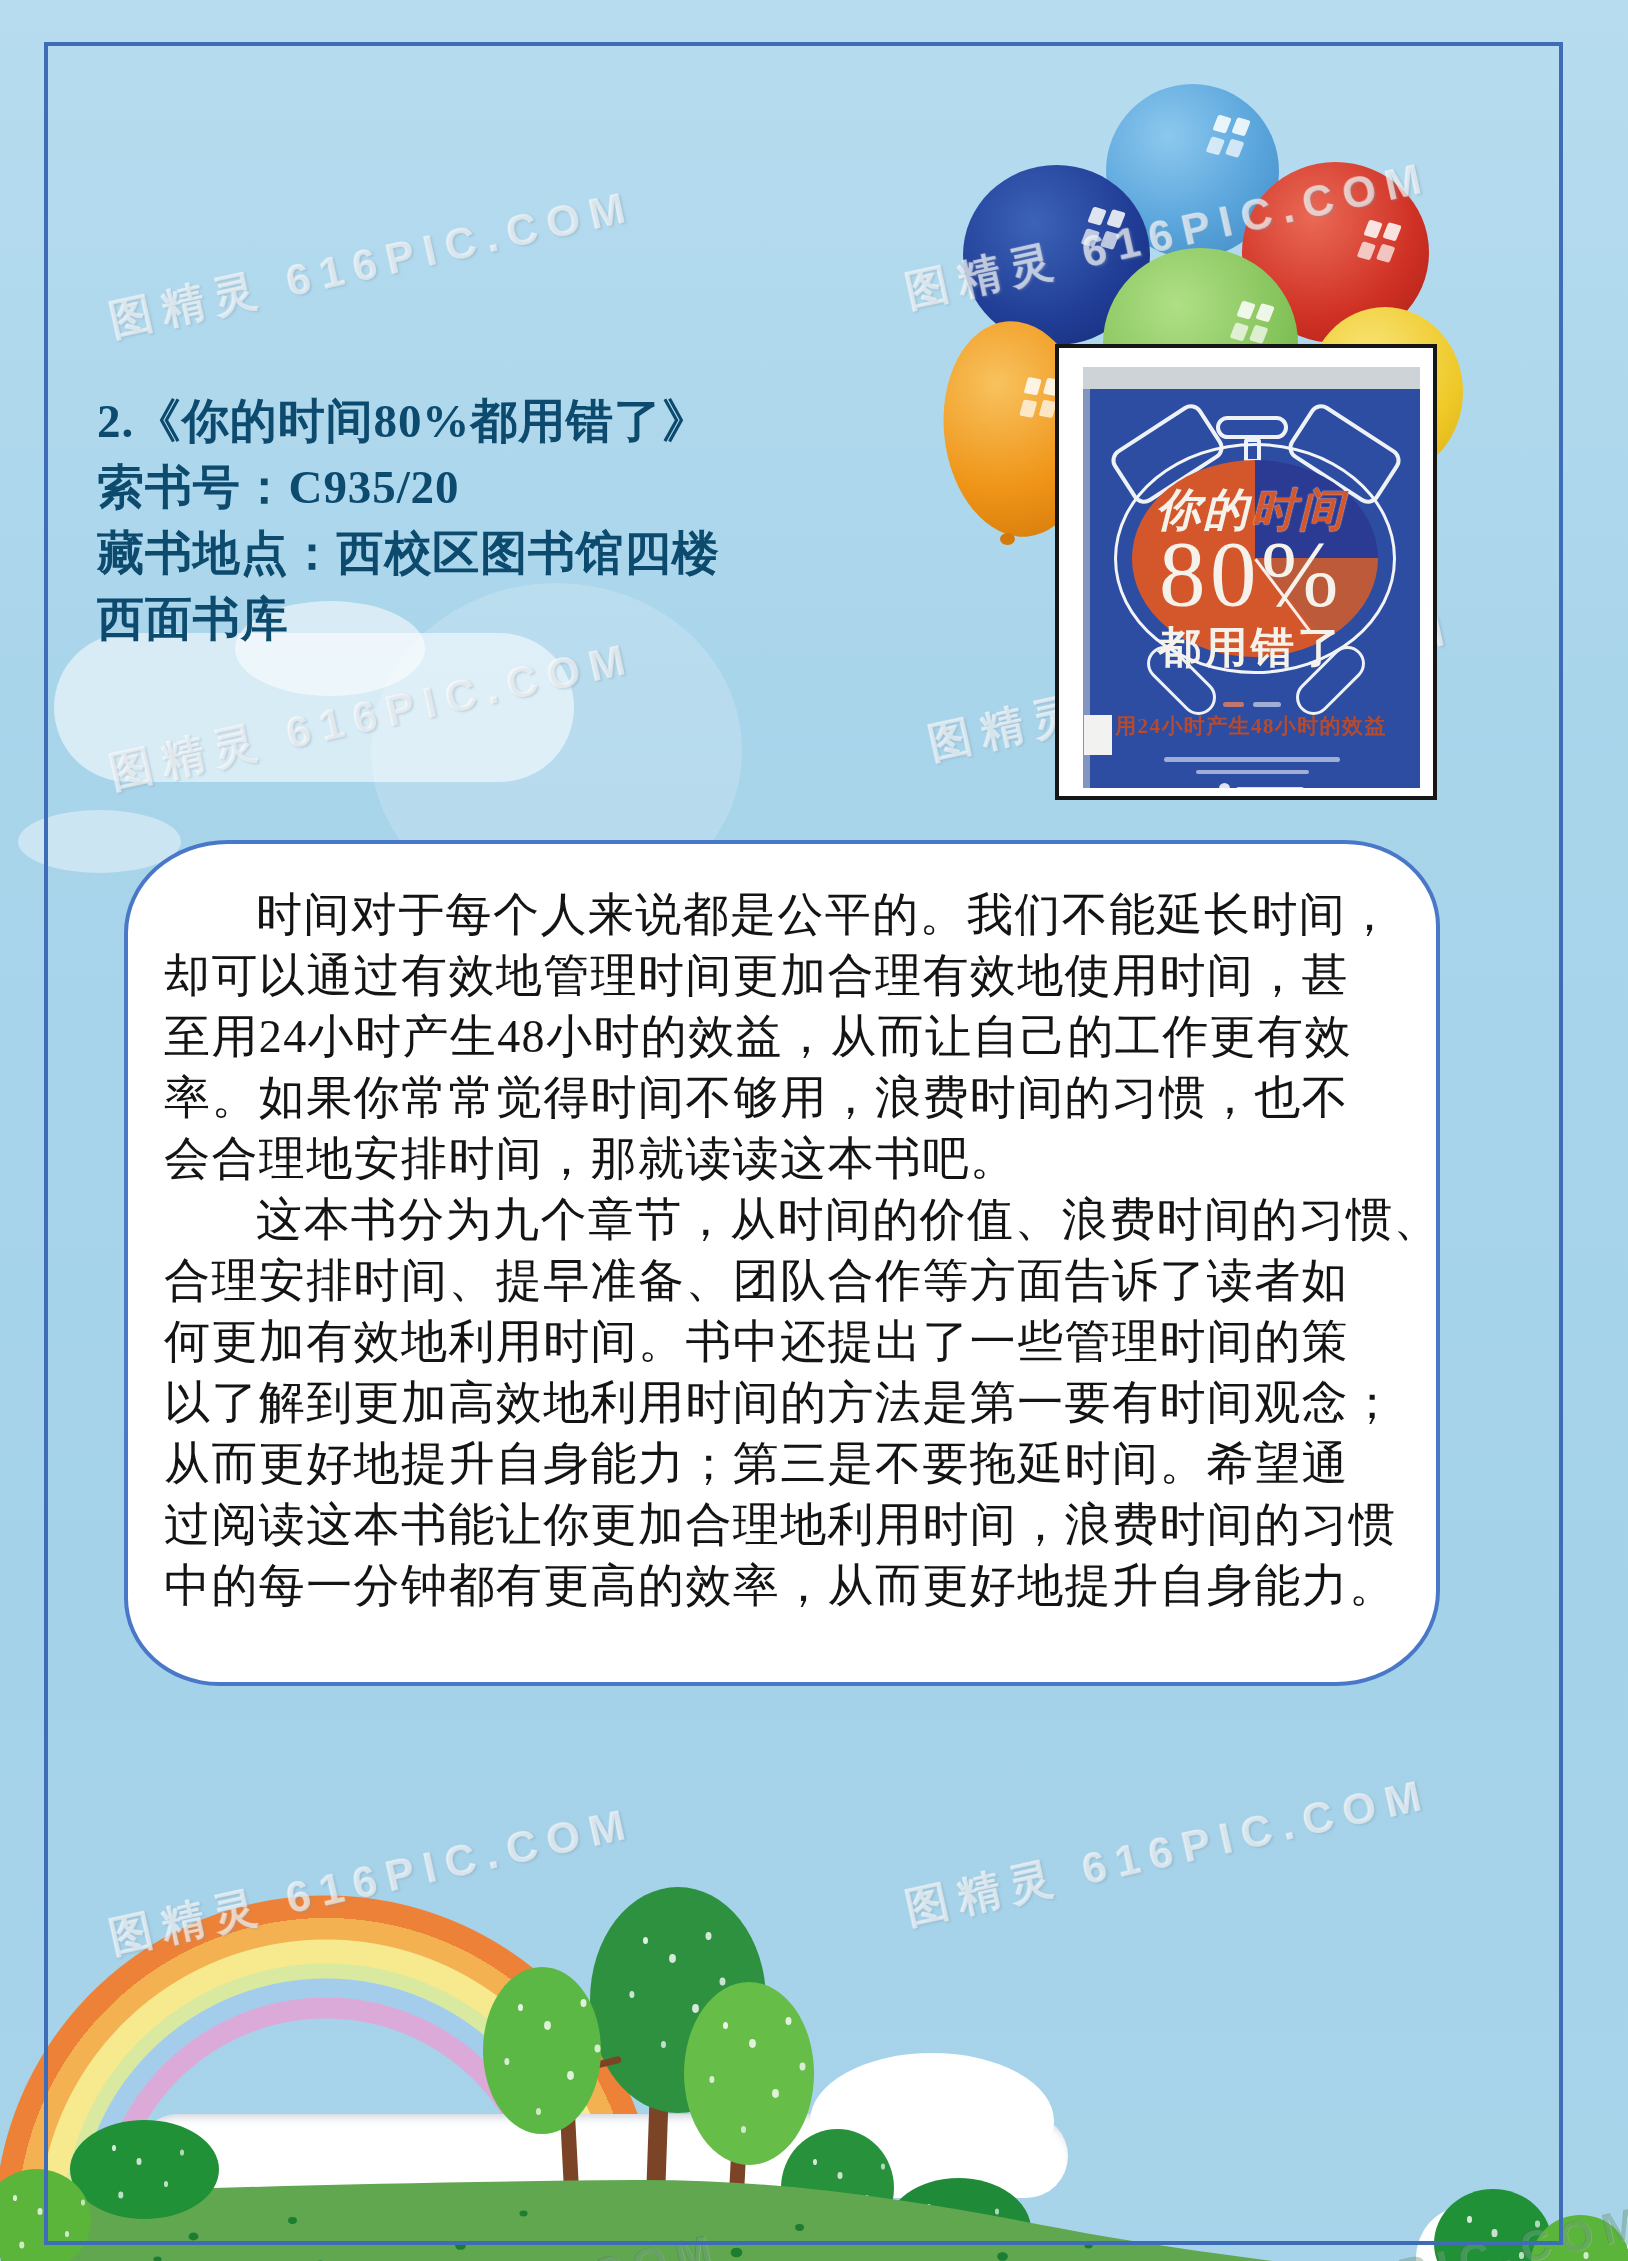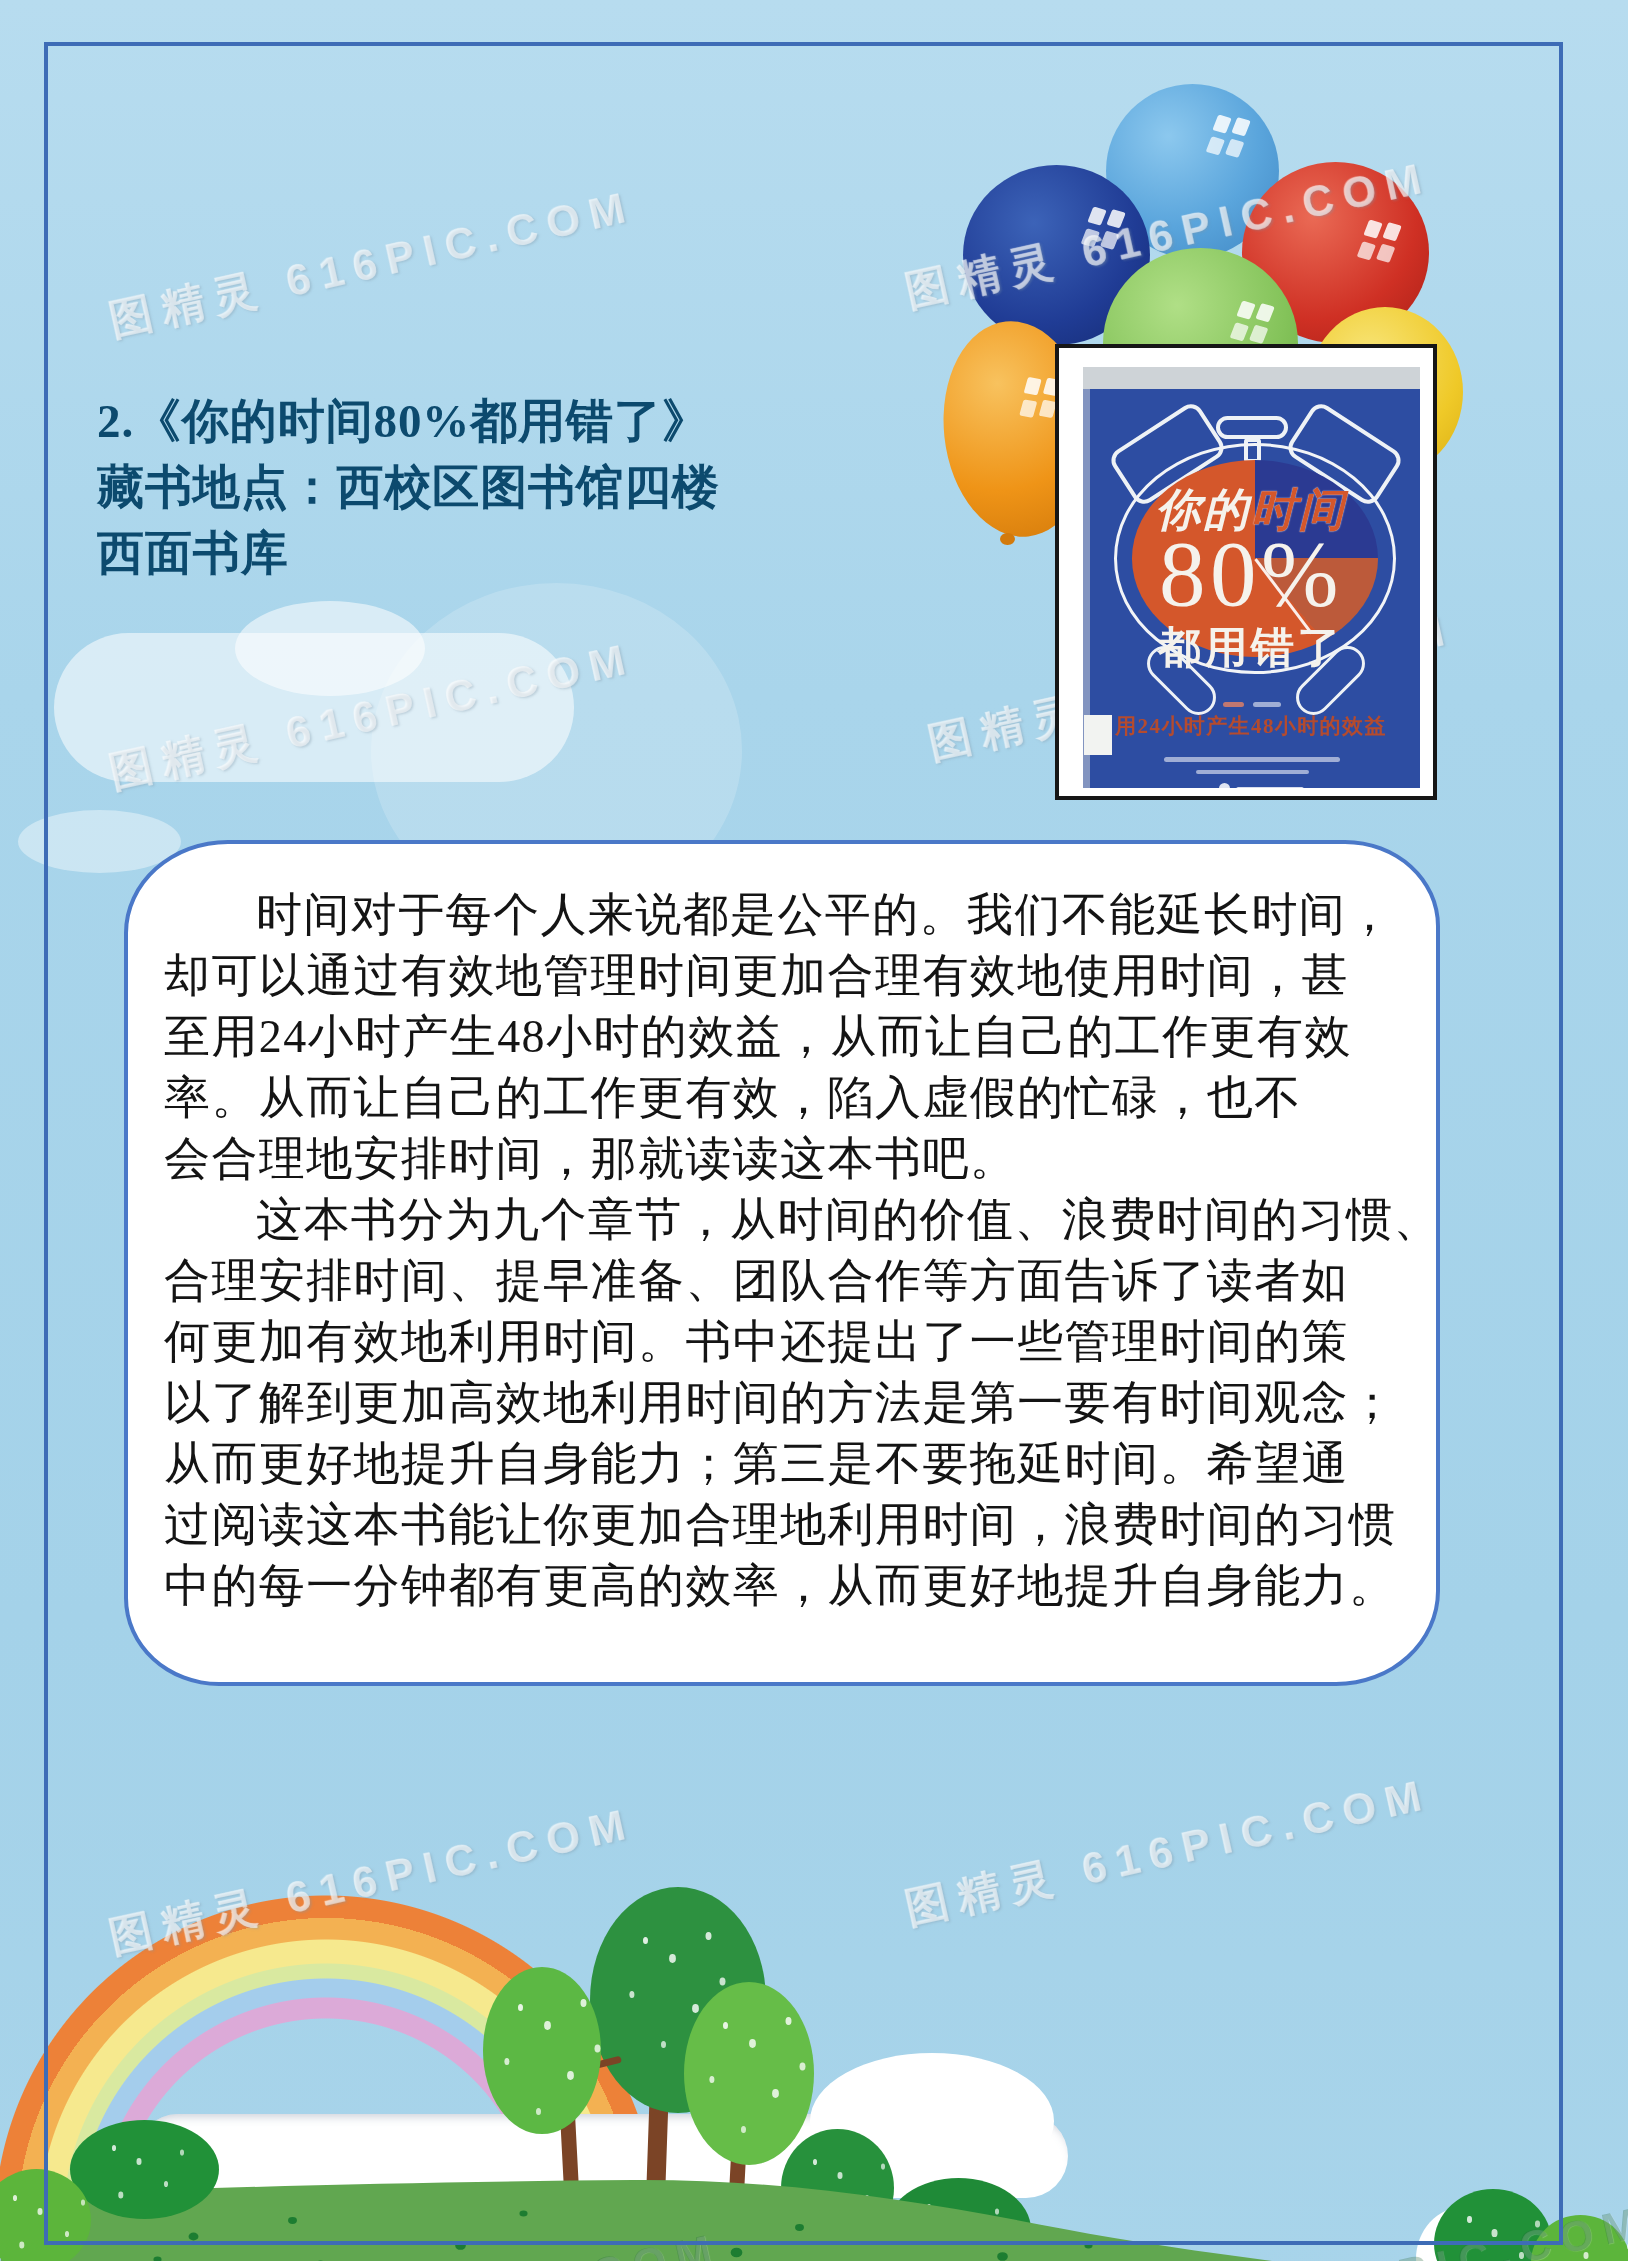--- a/index.html
+++ b/index.html
@@ -205,31 +205,32 @@
     <div class="mbar" style="left:81px;top:390px;width:176px;height:5px;"></div>
     <div class="mbar" style="left:113px;top:403px;width:113px;height:4.5px;"></div>
     <div class="abs" style="left:136px;top:416px;width:11.8px;height:11.8px;border-radius:50%;background:rgba(255,255,255,.85);"></div>
     <div class="mbar" style="left:153px;top:420px;width:68px;height:5.9px;background:rgba(255,255,255,.8);"></div>
     <div class="abs" style="left:1.4px;top:348px;width:28px;height:40px;background:#f2f3f1;"></div>
   </div>
 </div>
 
 <div class="abs" style="left:97px;top:388px;">
     <div class="hline">2.《你的时间80%都用错了》</div>
+    <div class="hline">索书号：C935/20</div>
     <div class="hline">藏书地点：西校区图书馆四楼</div>
     <div class="hline">西面书库</div>
   </div>
 
 <div class="bubble">
   <div class="abs" style="left:36px;top:40px;">
     <div class="para">
         <div class="tline">时间对于每个人来说都是公平的。我们不能延长时间，</div>
         <div class="tline">却可以通过有效地管理时间更加合理有效地使用时间，甚</div>
         <div class="tline">至用24小时产生48小时的效益，从而让自己的工作更有效</div>
-        <div class="tline">率。从而让自己的工作更有效，陷入虚假的忙碌，也不</div>
+        <div class="tline">率。如果你常常觉得时间不够用，浪费时间的习惯，也不</div>
         <div class="tline">会合理地安排时间，那就读读这本书吧。</div>
       </div>
     <div class="para">
         <div class="tline">这本书分为九个章节，从时间的价值、浪费时间的习惯、</div>
         <div class="tline">合理安排时间、提早准备、团队合作等方面告诉了读者如</div>
         <div class="tline">何更加有效地利用时间。书中还提出了一些管理时间的策</div>
         <div class="tline">以了解到更加高效地利用时间的方法是第一要有时间观念；</div>
         <div class="tline">从而更好地提升自身能力；第三是不要拖延时间。希望通</div>
         <div class="tline">过阅读这本书能让你更加合理地利用时间，浪费时间的习惯</div>
         <div class="tline">中的每一分钟都有更高的效率，从而更好地提升自身能力。</div>

